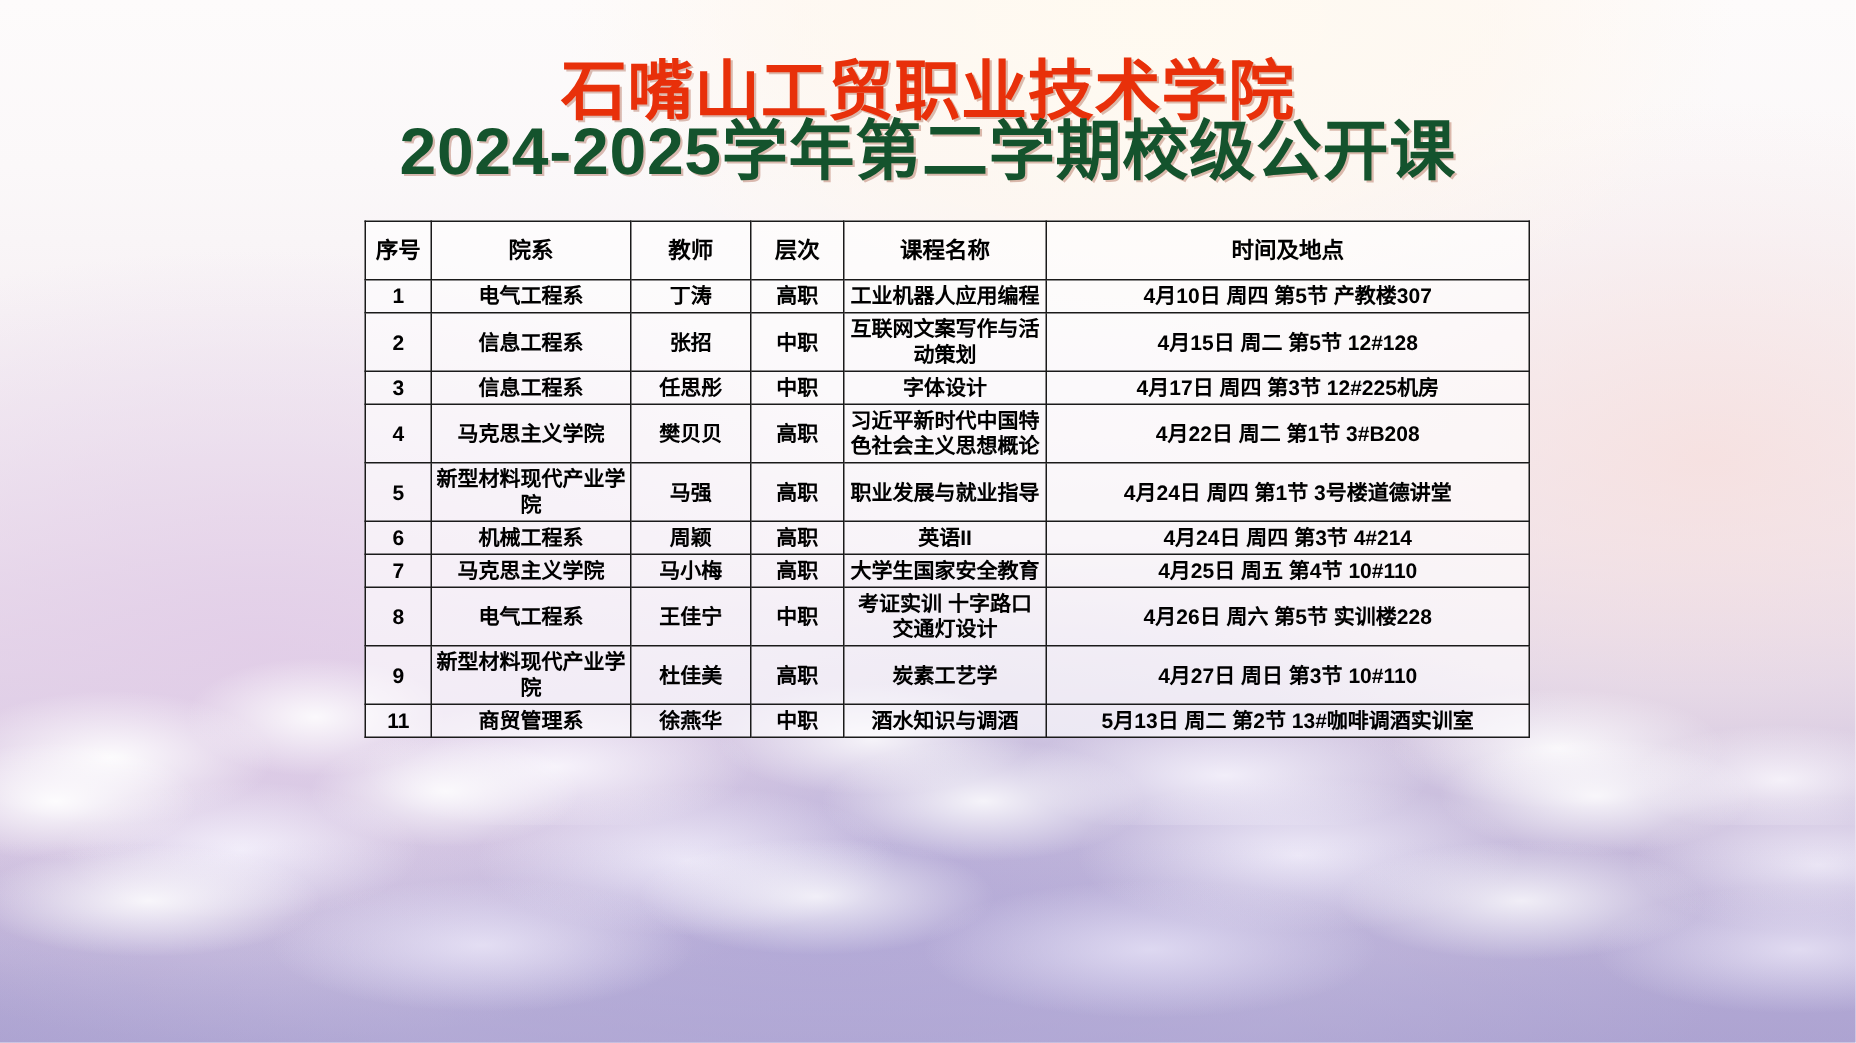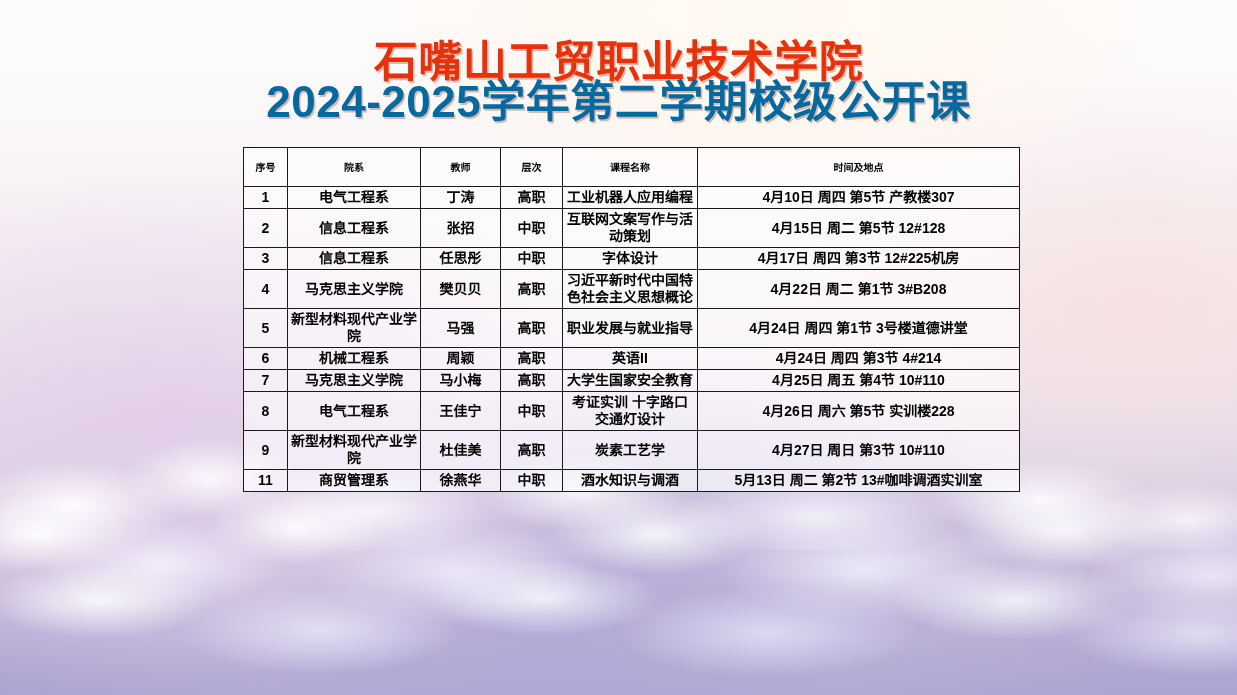--- a/index.html
+++ b/index.html
@@ -138,21 +138,21 @@
     border: 1px solid #1a1a1a;
     text-align: center;
     vertical-align: middle;
     color: #000000;
     font-weight: bold;
     font-family: "Liberation Sans", "DejaVu Sans", sans-serif;
     padding: 2px 3px;
     line-height: 17px;
   }
   table.schedule th {
-    font-size: 10px;
+    font-size: 15px;
     height: 34px;
     margin-left: 37px;
   }
   table.schedule td {
     font-size: 14px;
   }
   td.c-idx    { font-size: 14px; }
   td.c-dept   { font-size: 14px; }
   td.c-teach  { font-size: 14px; }
   td.c-level  { font-size: 14px; }
@@ -170,21 +170,21 @@
 <body>
 
 <div id="slide-bg">
   <div id="cloud-layer-far"></div>
   <div id="cloud-layer-mid"></div>
   <div id="cloud-layer-near"></div>
 </div>
 
 <div id="title-block">
   <div class="title-line" style="color: rgb(232, 48, 10);">石嘴山工贸职业技术学院</div>
-  <div class="title-line" style="color: #0369a1;">2024-2025学年第二学期校级公开课</div>
+  <div class="title-line" style="color: #14532d;">2024-2025学年第二学期校级公开课</div>
 </div>
 
 <div id="schedule-table-wrap">
   <table class="schedule">
     <colgroup>
       <col class="w-idx">
         <col class="w-dept">
         <col class="w-teach">
       <col class="w-level">
         <col class="w-course">

